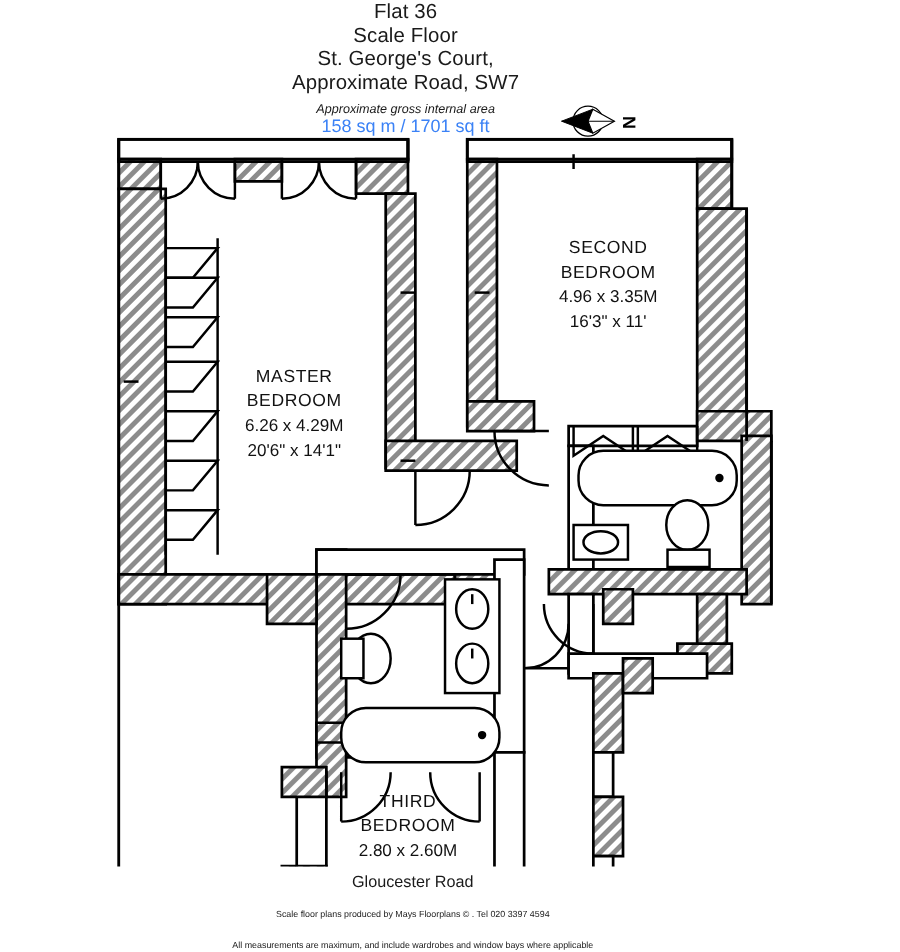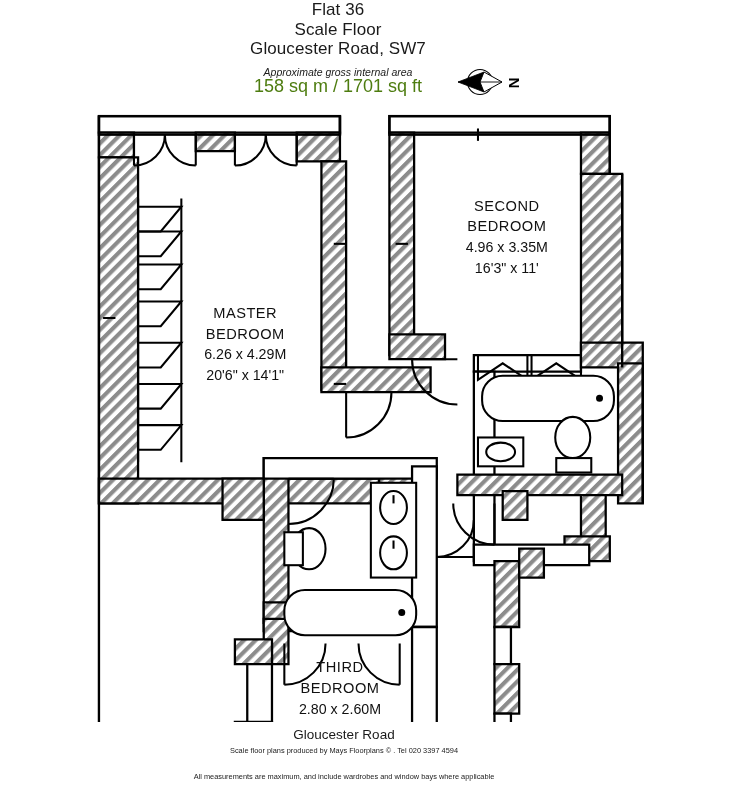--- a/index.html
+++ b/index.html
@@ -40,23 +40,23 @@
     position: relative;
     display: inline-block;
   }
   .area-line1 {
     font-size: 10.5px;
     line-height: 13px;
     color: #1a1a1a;
     font-style: italic;
   }
   .area-line2 {
-    font-size: 18px;
+    font-size: 15px;
     line-height: 15px;
-    color: #4d7c0f;
+    color: #3b82f6;
   }
   .compass {
     position: absolute;
     left: 200px;
     top: 0px;
     width: 72px;
     height: 38px;
   }
 
   
@@ -96,35 +96,36 @@
     line-height: 17px;
     color: #1a1a1a;
   }
   .scale {
     font-size: 8.5px;
     line-height: 12px;
     margin-top: 8px;
     color: #1a1a1a;
   }
   .credits {
-    margin-top: 3px;
+    margin-top: 14px;
     font-size: 7.4px;
     line-height: 9.6px;
     color: #1a1a1a;
   }
 </style>
 </head>
 <body>
 
 <div id="sheet">
 
   <div class="header">
     <div class="title-line">Flat 36</div>
     <div class="title-line">Scale Floor</div>
-    <div class="title-line">Gloucester Road, SW7</div>
+    <div class="title-line">St. George's Court,</div>
+    <div class="title-line">Approximate Road, SW7</div>
 
     <div class="area-block">
       <div class="area-line1">Approximate gross internal area</div>
       <div class="area-line2">158 sq m  /  1701 sq ft</div>
 
       
       <svg class="compass" viewBox="0 0 72 38">
         <circle cx="26" cy="16" r="12.5" fill="none" stroke="#000" stroke-width="1.1"></circle>
 
         <path d="M4 16 L30 6 L26 16 L30 26 Z" fill="#000" stroke="#000" stroke-width="0.8"></path>

